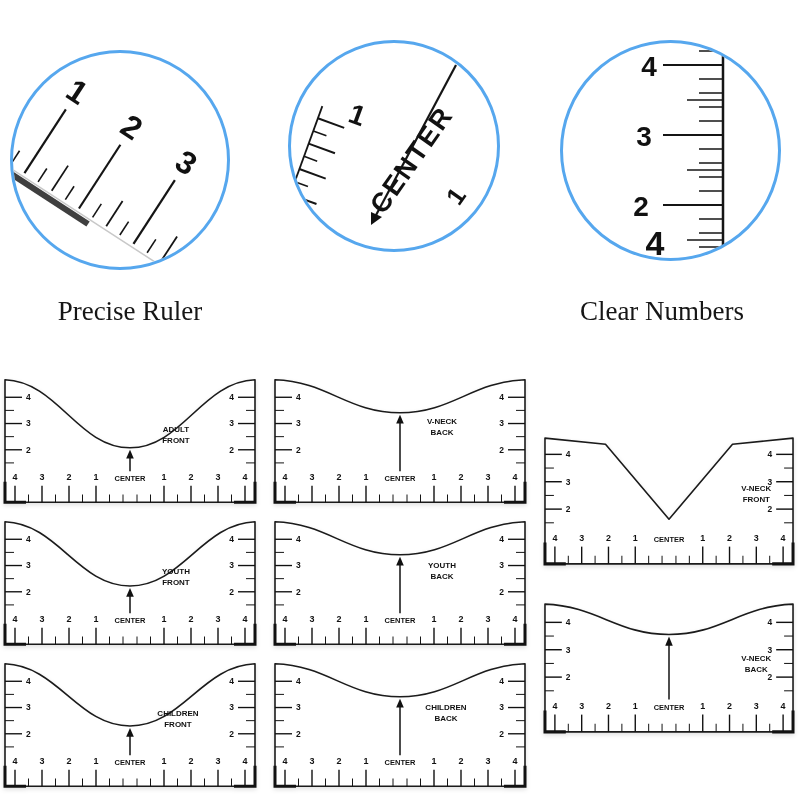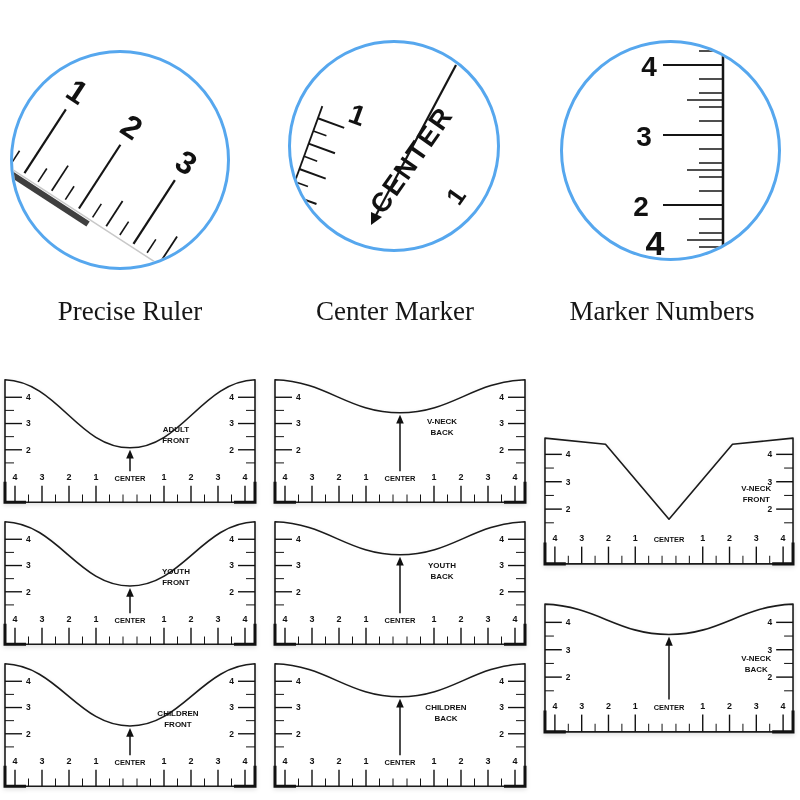--- a/index.html
+++ b/index.html
@@ -101,22 +101,21 @@
         <line x1="136" y1="204" x2="160" y2="204" stroke="#151515" stroke-width="1.4"></line>
       </g>
       <text x="86" y="33" font-size="28" text-anchor="middle">4</text>
       <text x="81" y="103" font-size="28" text-anchor="middle">3</text>
       <text x="78" y="173" font-size="28" text-anchor="middle">2</text>
       <text x="92" y="212" font-size="34" text-anchor="middle">4</text>
     </svg>
   </div>
 
   <div class="caption" id="cap1">Precise Ruler</div>
-  <div class="caption" id="cap2">Center Marker</div>
-  <div class="caption" id="cap3">Marker Numbers</div>
+  <div class="caption" id="cap3">Clear Numbers</div>
 
   <div class="ruler" id="r0">
       <svg viewBox="0 0 256 144" preserveAspectRatio="none">
         <path d="M3 8 C56 10 76 78 128 78 C180 78 200 10 253 8 L253 134 L3 134 Z" fill="#fff" stroke="#1b1b1b" stroke-width="1.6" stroke-linejoin="round"></path>
         <path d="M3 113 L3 134 L24 134" fill="none" stroke="#111" stroke-width="3"></path>
         <path d="M232 134 L253 134 L253 113" fill="none" stroke="#111" stroke-width="3"></path>
         <line x1="94" y1="134" x2="94" y2="117" stroke="#111" stroke-width="1.4"></line>
         <text x="94" y="111" font-size="9" font-weight="bold" text-anchor="middle" fill="#111">1</text>
         <line x1="80.5" y1="134" x2="80.5" y2="126" stroke="#111" stroke-width="1"></line>
         <line x1="67" y1="134" x2="67" y2="117" stroke="#111" stroke-width="1.4"></line>

